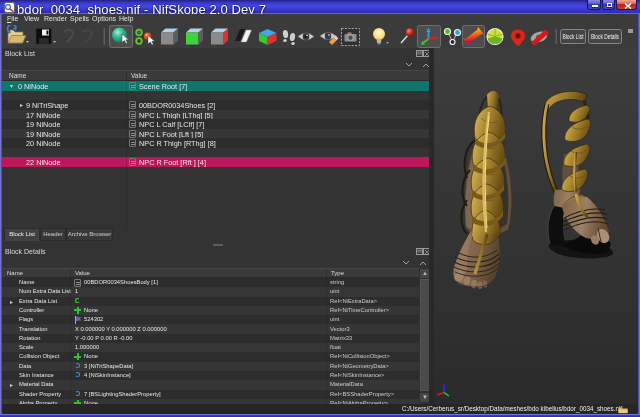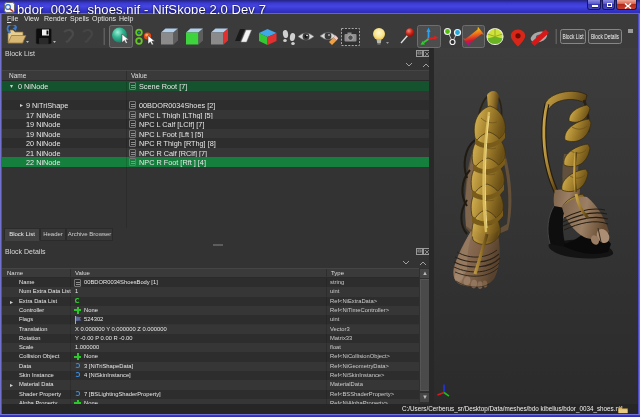--- a/index.html
+++ b/index.html
@@ -236,21 +236,21 @@
       <path d="M18 5 L21 2 L24 5" fill="none" stroke="#a0a0a0" stroke-width="1"></path>
     </svg>
 
     <div class="abs hdr" style="left:0;top:22px;width:429px;height:11px">
       <span class="abs" style="left:7px;top:1px">Name</span>
       <span class="abs" style="left:129px;top:1px">Value</span>
       <div class="abs" style="left:124px;top:0;width:1px;height:10px;background:#2e2e2e"></div>
     </div>
 
     <div id="tree" class="abs" style="left:0;top:33px;width:429px;height:147px">
-      <div class="row" style="top:0;height:10px;background:#14532d">
+      <div class="row" style="top:0;height:10px;background:#0f766e">
           <span class="cell tri" style="left:8px">▾</span>
           <span class="cell" style="left:16px;top:1px">0 NiNode</span>
           <span class="cell ic-txt" style="left:127px;top:1px"></span>
           <span class="cell" style="left:137px;top:1px">Scene Root [7]</span>
         </div>
       <div class="row" style="top:19.1px;height:10px;background:#2d2d2d">
           <span class="cell tri" style="left:18px">▸</span>
           <span class="cell" style="left:24px;top:1px">9 NiTriShape</span>
           <span class="cell ic-txt" style="left:127px;top:1px"></span>
           <span class="cell" style="left:137px;top:1px">00BDOR0034Shoes [2]</span>
@@ -268,26 +268,21 @@
       <div class="row" style="top:47.7px;height:10px;background:#363636">
           <span class="cell" style="left:24px;top:1px">19 NiNode</span>
           <span class="cell ic-txt" style="left:127px;top:1px"></span>
           <span class="cell" style="left:137px;top:1px">NPC L Foot [Lft ] [5]</span>
         </div>
       <div class="row" style="top:57.3px;height:10px;background:#2d2d2d">
           <span class="cell" style="left:24px;top:1px">20 NiNode</span>
           <span class="cell ic-txt" style="left:127px;top:1px"></span>
           <span class="cell" style="left:137px;top:1px">NPC R Thigh [RThg] [8]</span>
         </div>
-      <div class="row" style="top:66.8px;height:10px;background:#363636">
-          <span class="cell" style="left:24px;top:1px">21 NiNode</span>
-          <span class="cell ic-txt" style="left:127px;top:1px"></span>
-          <span class="cell" style="left:137px;top:1px">NPC R Calf [RClf] [7]</span>
-        </div>
-      <div class="row" style="top:76.4px;height:10px;background:#15803d">
+      <div class="row" style="top:76.4px;height:10px;background:#be185d">
           <span class="cell" style="left:24px;top:1px">22 NiNode</span>
           <span class="cell ic-txt" style="left:127px;top:1px"></span>
           <span class="cell" style="left:137px;top:1px">NPC R Foot [Rft ] [4]</span>
         </div>
     </div>
 
     <div class="abs" style="left:124px;top:33px;width:1px;height:147px;background:#00000022"></div>
 
     <div class="tab active" style="left:2px;top:180px;width:36px">Block List</div>
     <div class="tab" style="left:38px;top:180px;width:26px">Header</div>

